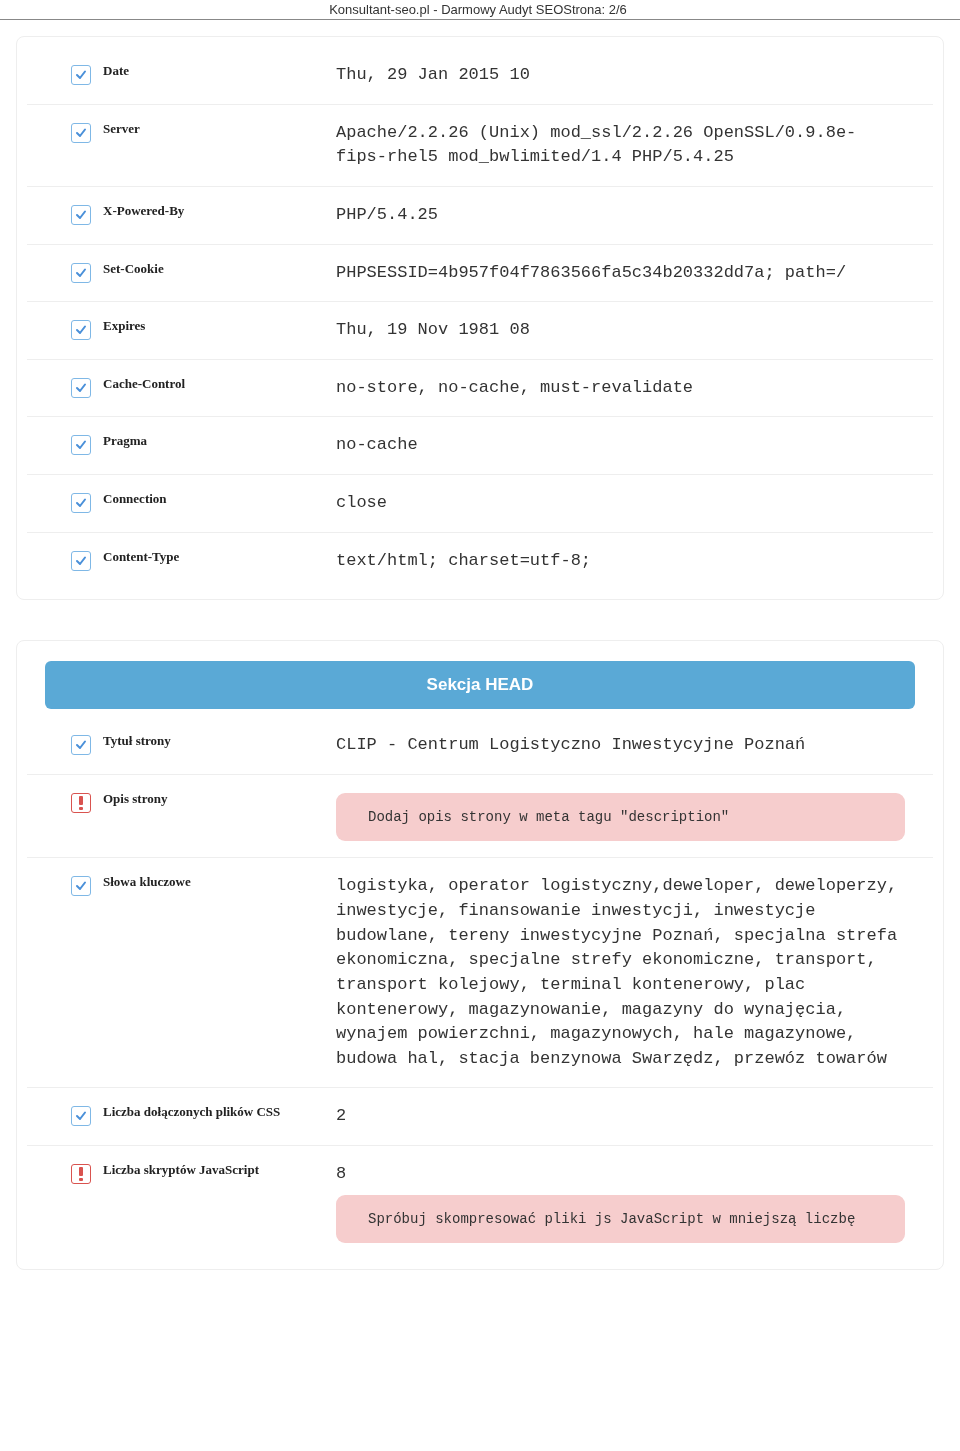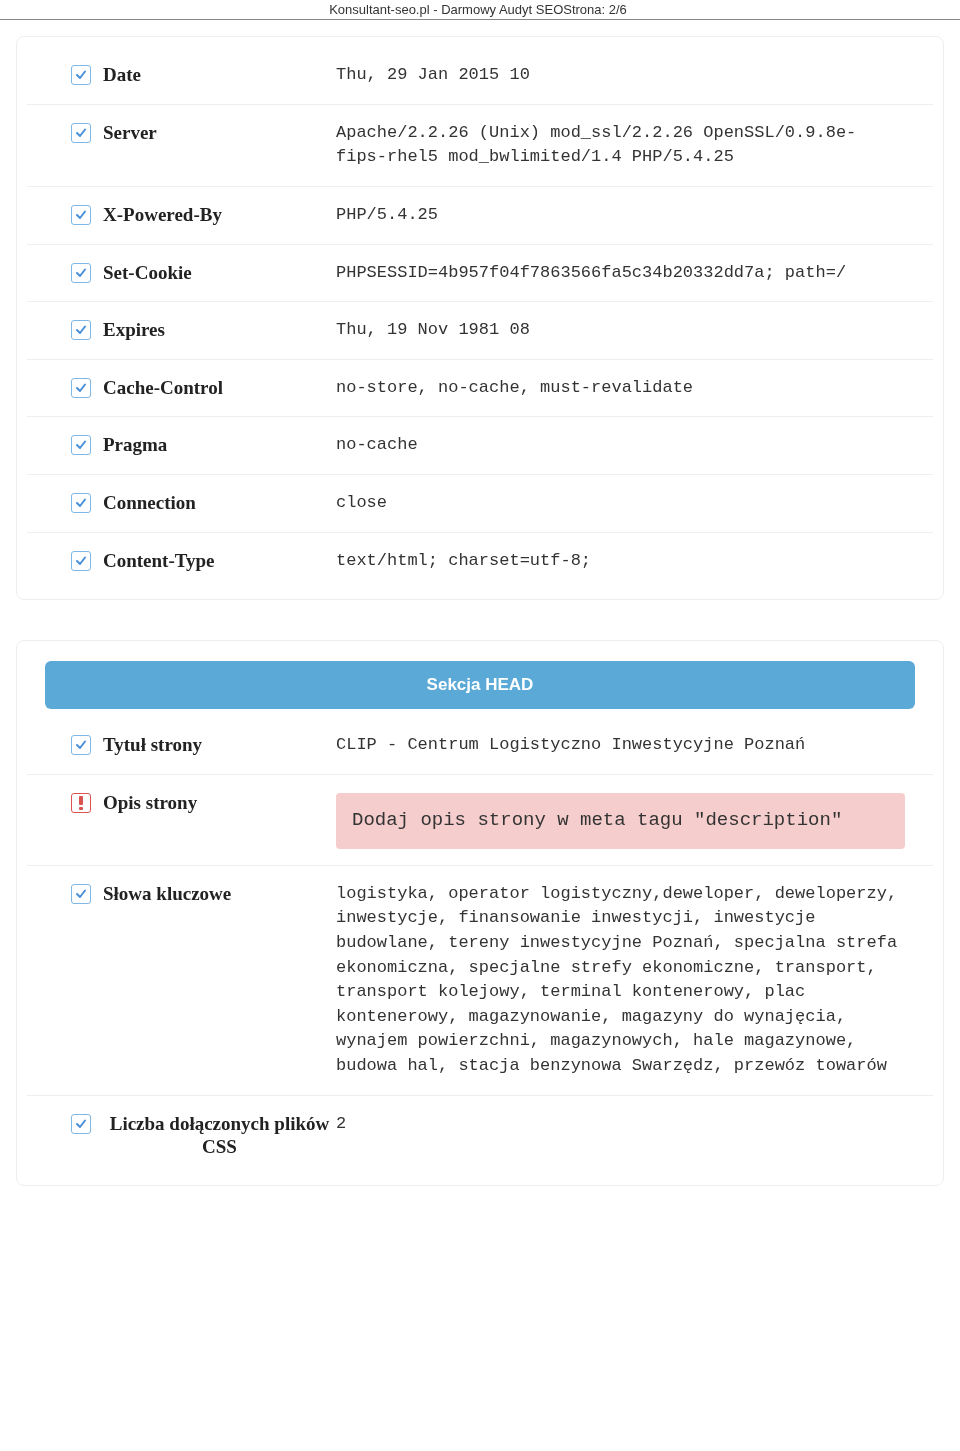--- a/index.html
+++ b/index.html
@@ -44,21 +44,21 @@
   .label-col {
     display: flex;
     align-items: flex-start;
     width: 265px;
     flex-shrink: 0;
     gap: 12px;
   }
   .label-text {
     font-family: Georgia, "Times New Roman", serif;
     font-weight: bold;
-    font-size: 19px;
+    font-size: 13px;
     color: #222;
     line-height: 1.25;
     text-align: center;
   }
   .value-col {
     flex: 1;
     font-size: 17px;
     color: #333;
     line-height: 1.45;
     font-family: Liberation Mono, monospace;
@@ -71,23 +71,23 @@
     display: flex;
     align-items: center;
     justify-content: center;
     flex-shrink: 0;
     margin-top: 2px;
   }
   .icon-ok { border-color:#7fb8e6; }
   .icon-err { border-color:#d9534f; }
   .warn-box {
     background: #f6cdcd;
-    border-radius: 4px;
-    padding: 14px 16px;
-    font-size: 19px;
+    border-radius: 9px;
+    padding: 14px 32px;
+    font-size: 14px;
     color: #333;
     margin-top: 2px;
   }
   .row .value-col .warn-box + * ,
   .value-col > .plain + .warn-box { margin-top: 6px; }
 </style>
 </head>
 <body>
 
 <div class="header-bar">
@@ -266,14 +266,29 @@
             <svg width="12" height="12" viewBox="0 0 24 24">
               <path fill="none" stroke="#4a90d9" stroke-width="4" stroke-linecap="round" stroke-linejoin="round" d="M4 12 L10 18 L20 5"></path>
             </svg>
           </div>
           <div class="label-text">Liczba dołączonych plików CSS</div>
         </div>
         <div class="value-col">
           <div class="plain">2</div>
         </div>
       </div>
+      <div class="row">
+        <div class="label-col">
+          <div class="icon-box icon-err">
+            <svg width="10" height="14" viewBox="0 0 10 14">
+              <rect x="3" y="0" width="4" height="9" rx="1" fill="#d9534f"></rect>
+              <rect x="3" y="11" width="4" height="3" rx="1" fill="#d9534f"></rect>
+            </svg>
+          </div>
+          <div class="label-text">Liczba skryptów JavaScript</div>
+        </div>
+        <div class="value-col">
+          <div class="plain">8</div>
+          <div class="warn-box" style="margin-top: 8px;">Spróbuj skompresować pliki js JavaScript w mniejszą liczbę</div>
+        </div>
+      </div>
     </div>
 </div>
 
 </body></html>

